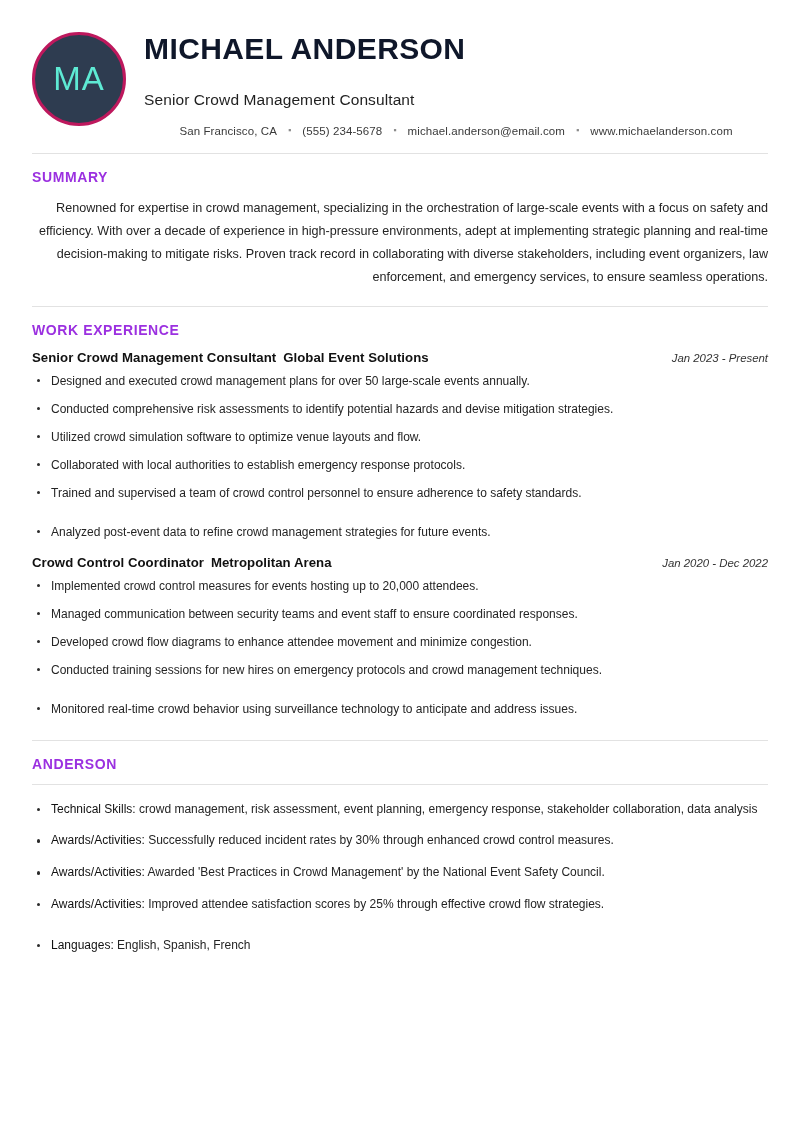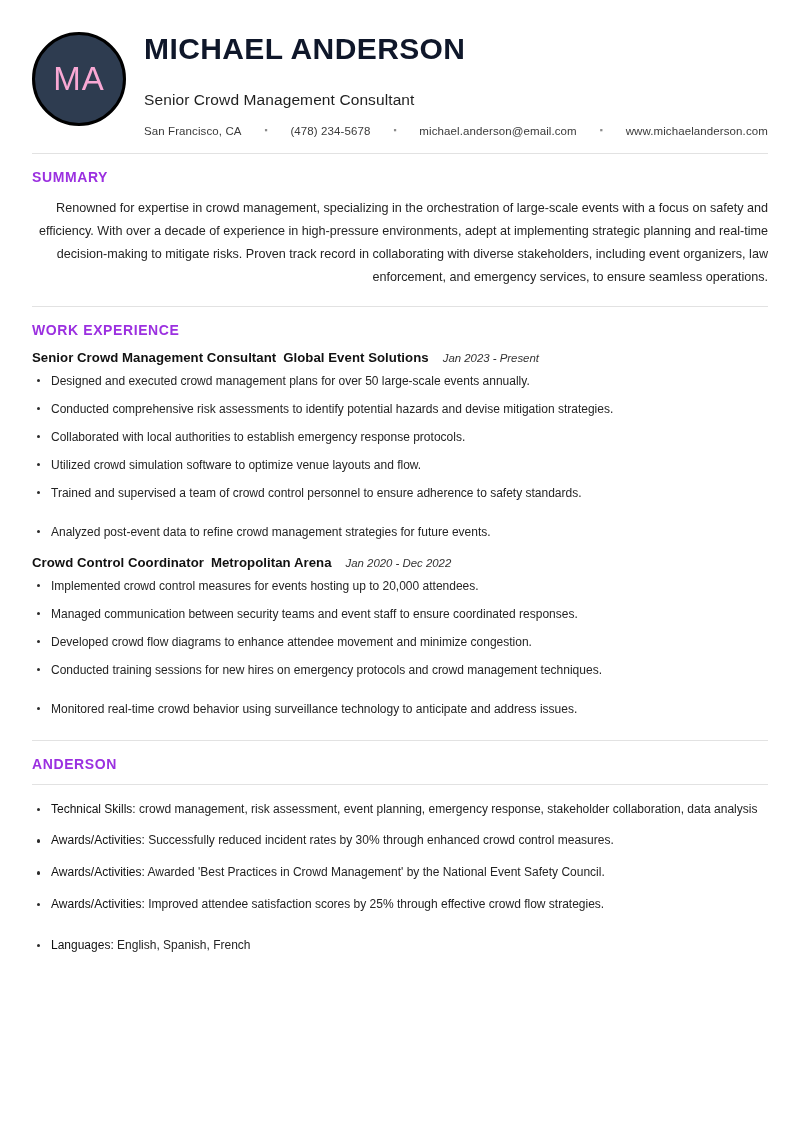--- a/index.html
+++ b/index.html
@@ -30,25 +30,25 @@
     gap: 18px;
     padding-bottom: 16px;
   }
 
   .avatar {
     flex: 0 0 auto;
     width: 94px;
     height: 94px;
     border-radius: 50%;
     background: #2e3c50;
-    border: 3px solid #000000;
+    border: 3px solid #be185d;
     display: flex;
     align-items: center;
     justify-content: center;
-    color: #f9a8d4;
+    color: #5eead4;
     font-size: 33px;
     letter-spacing: 1px;
     font-weight: 400;
     margin-top: 4px;
   }
 
   .header-text {
     flex: 1 1 auto;
     padding-top: 4px;
   }
@@ -66,21 +66,21 @@
     font-size: 15.5px;
     color: #1f1f1f;
     font-weight: 400;
     letter-spacing: 0.1px;
     margin-bottom: 16px;
   }
 
   .contact-line {
     display: flex;
     flex-wrap: wrap;
-    justify-content: space-between;
+    justify-content: center;
     align-items: center;
     font-size: 11.5px;
     color: #3a3a3a;
     letter-spacing: 0.1px;
   }
 
   .contact-item { white-space: nowrap; }
 
   .contact-sep {
     color: #8a8a8a;
@@ -116,20 +116,21 @@
   }
 
   
   .entry { margin-bottom: 6px; }
 
   .entry + .entry { margin-top: 14px; }
 
   .entry-head {
     display: flex;
     align-items: baseline;
+    justify-content: space-between;
     gap: 14px;
     margin-bottom: 7px;
   }
 
   .entry-heading {
     font-size: 13.2px;
     font-weight: bold;
     color: #111111;
     letter-spacing: 0.05px;
   }
@@ -182,21 +183,21 @@
   <div class="header">
     <div class="avatar">
       <span>MA</span>
     </div>
     <div class="header-text">
       <div class="full-name">MICHAEL ANDERSON</div>
       <div class="job-subtitle">Senior Crowd Management Consultant</div>
       <div class="contact-line">
         <span class="contact-item">San Francisco, CA</span>
         <span class="contact-sep">▪</span>
-        <span class="contact-item">(478) 234-5678</span>
+        <span class="contact-item">(555) 234-5678</span>
         <span class="contact-sep">▪</span>
         <span class="contact-item">michael.anderson@email.com</span>
         <span class="contact-sep">▪</span>
         <span class="contact-item">www.michaelanderson.com</span>
       </div>
     </div>
   </div>
 
   <div class="rule"></div>
   <div class="section">
@@ -214,22 +215,22 @@
       <div class="entry">
         <div class="entry-head">
           <div class="entry-heading">
             <span>Senior Crowd Management Consultant</span><span class="company">Global Event Solutions</span>
           </div>
           <div class="entry-date">Jan 2023 - Present</div>
         </div>
         <ul class="bullets">
           <li>Designed and executed crowd management plans for over 50 large-scale events annually.</li>
           <li>Conducted comprehensive risk assessments to identify potential hazards and devise mitigation strategies.</li>
+          <li>Utilized crowd simulation software to optimize venue layouts and flow.</li>
           <li>Collaborated with local authorities to establish emergency response protocols.</li>
-          <li>Utilized crowd simulation software to optimize venue layouts and flow.</li>
           <li>Trained and supervised a team of crowd control personnel to ensure adherence to safety standards.</li>
           <li>Analyzed post-event data to refine crowd management strategies for future events.</li>
         </ul>
       </div>
 
       <div class="entry">
         <div class="entry-head">
           <div class="entry-heading">
             <span>Crowd Control Coordinator</span><span class="company">Metropolitan Arena</span>
           </div>

